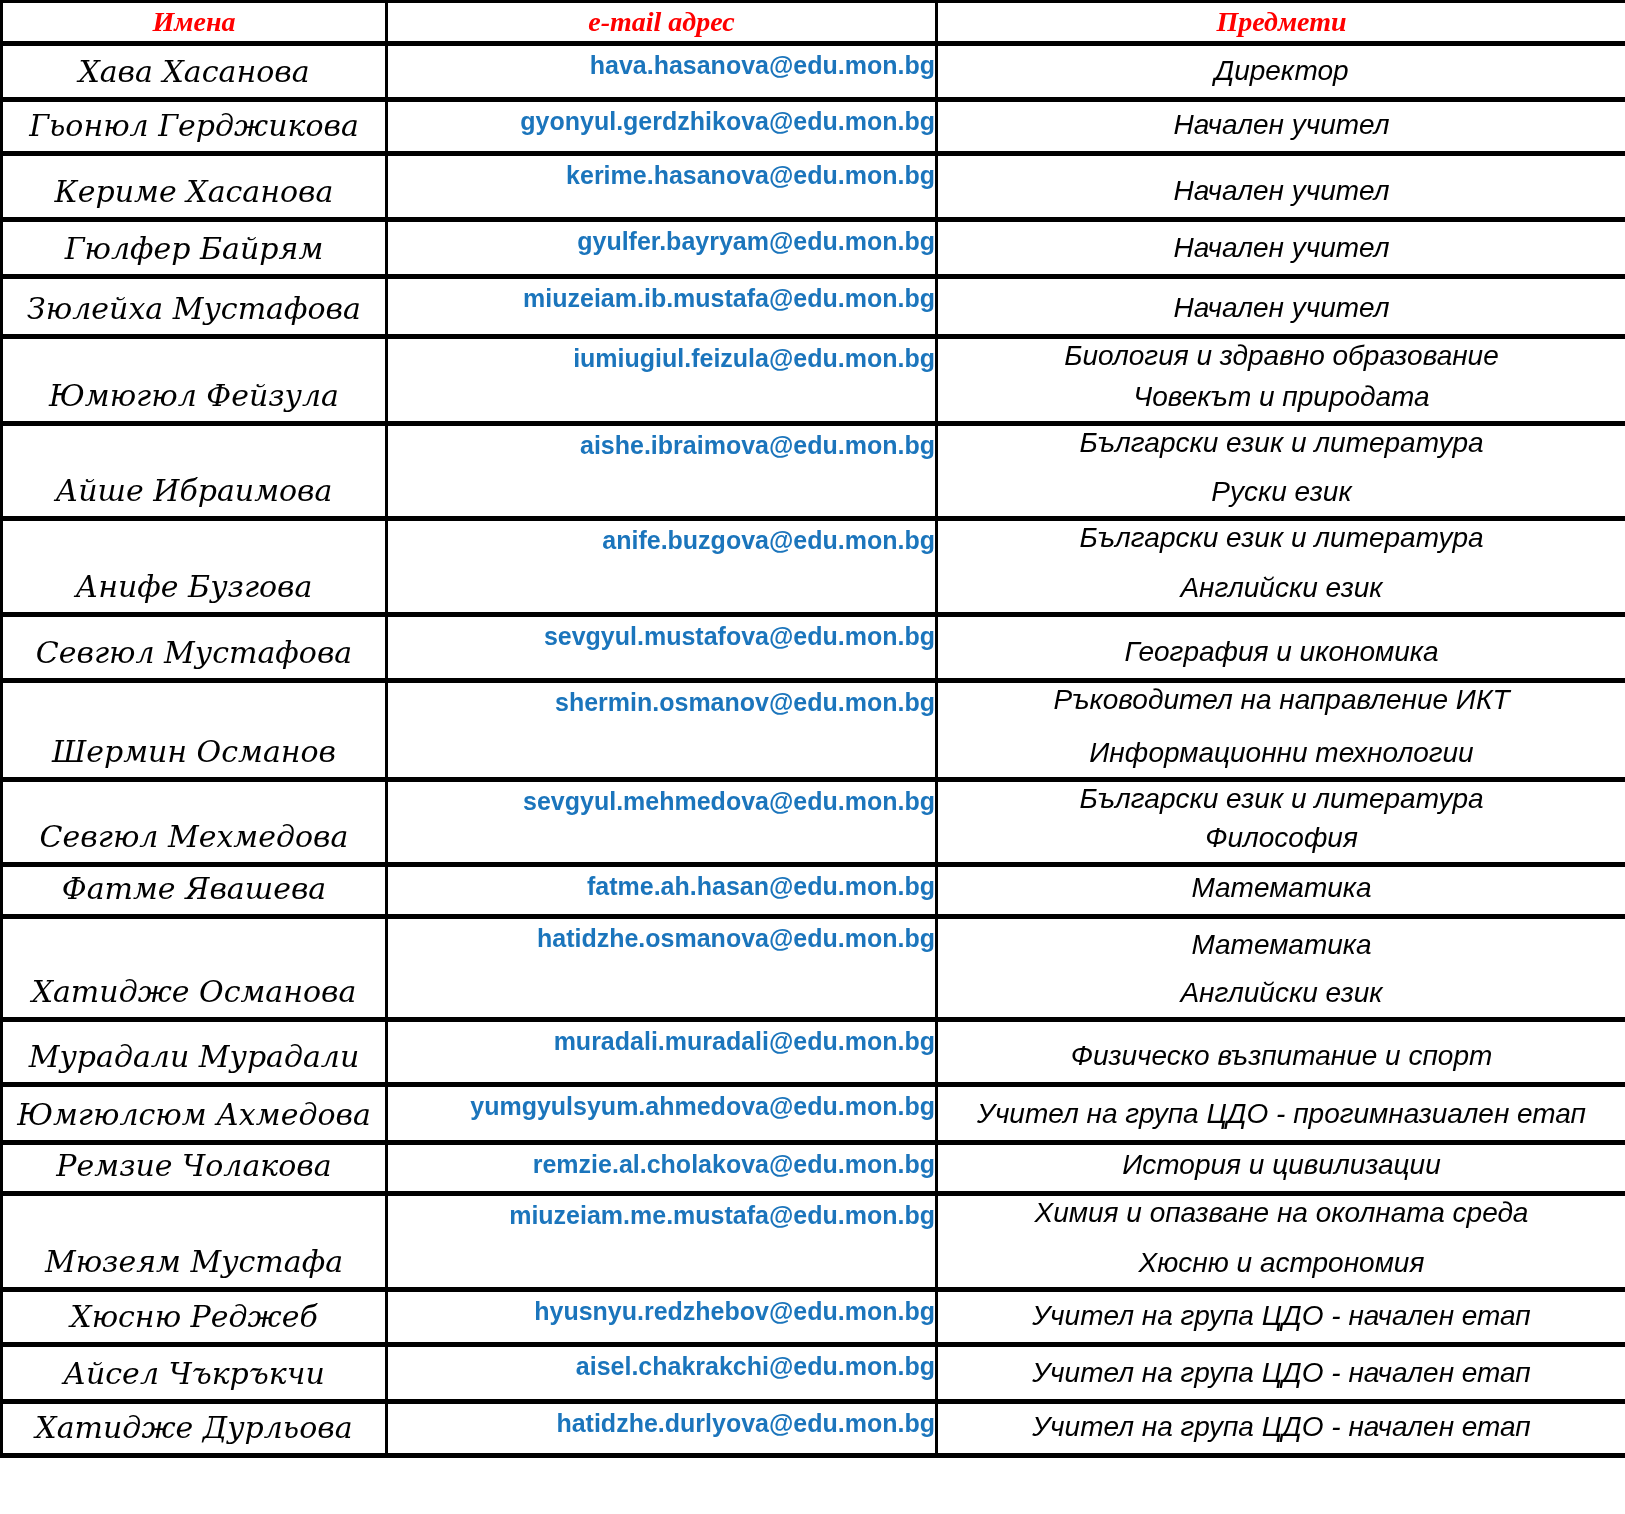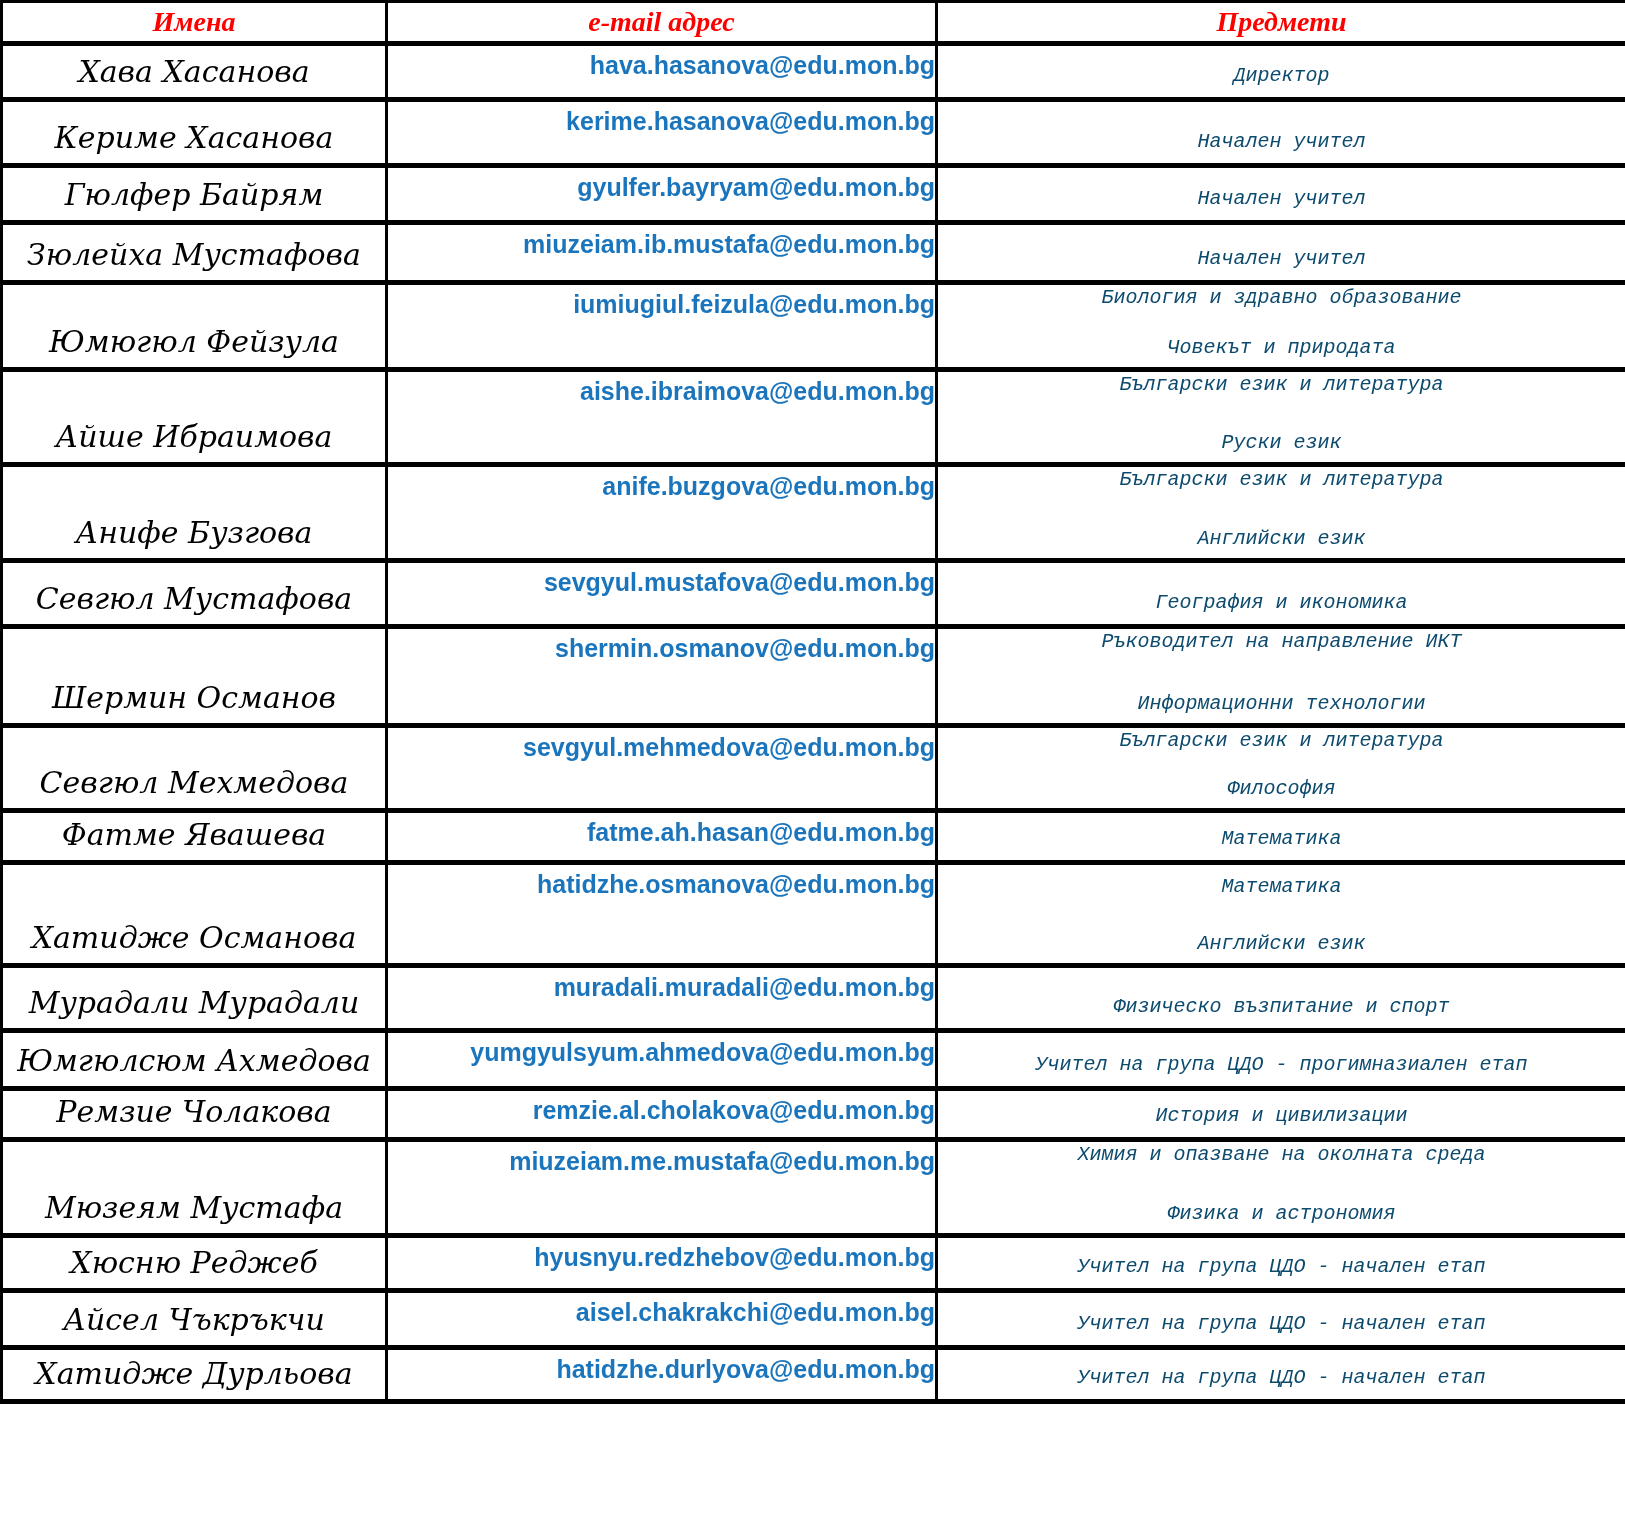--- a/index.html
+++ b/index.html
@@ -73,24 +73,24 @@
     position: absolute;
     left: 0; right: 0; top: 0; bottom: 0;
     display: flex;
     flex-direction: column;
     justify-content: space-between;
     align-items: center;
     padding: 1px 6px 8px 6px;
     box-sizing: border-box;
   }
   .subj-text {
-    font-family: Liberation Mono, monospace;
+    font-family: Liberation Sans, sans-serif;
     font-style: italic;
-    font-size: 20px;
-    color: #0c4a6e;
+    font-size: 28px;
+    color: #000000;
     white-space: nowrap;
   }
 </style>
 </head>
 <body>
 
 <table class="staff">
   <colgroup>
       <col class="c-name">
       <col class="c-email">
@@ -104,20 +104,25 @@
     </tr>
   </thead>
   <tbody>
 
     <tr style="height:56px">
       <td class="name-cell"><span class="name-text">Хава Хасанова</span></td>
       <td class="email-cell"><span class="email-text">hava.hasanova@edu.mon.bg</span></td>
       <td class="subj-cell one"><span class="subj-text">Директор</span></td>
     </tr>
 
+    <tr style="height:54px">
+      <td class="name-cell"><span class="name-text">Гьонюл Герджикова</span></td>
+      <td class="email-cell"><span class="email-text">gyonyul.gerdzhikova@edu.mon.bg</span></td>
+      <td class="subj-cell one"><span class="subj-text">Начален учител</span></td>
+    </tr>
 
     <tr style="height:66px">
       <td class="name-cell"><span class="name-text">Кериме Хасанова</span></td>
       <td class="email-cell"><span class="email-text">kerime.hasanova@edu.mon.bg</span></td>
       <td class="subj-cell one"><span class="subj-text">Начален учител</span></td>
     </tr>
 
     <tr style="height:57px">
       <td class="name-cell"><span class="name-text">Гюлфер Байрям</span></td>
       <td class="email-cell"><span class="email-text">gyulfer.bayryam@edu.mon.bg</span></td>
@@ -226,21 +231,21 @@
       <td class="email-cell"><span class="email-text">remzie.al.cholakova@edu.mon.bg</span></td>
       <td class="subj-cell one"><span class="subj-text">История и цивилизации</span></td>
     </tr>
 
     <tr style="height:96px">
       <td class="name-cell"><span class="name-text">Мюзеям Мустафа</span></td>
       <td class="email-cell"><span class="email-text">miuzeiam.me.mustafa@edu.mon.bg</span></td>
       <td class="subj-cell two">
           <div class="subj-wrap">
         <span class="subj-text">Химия и опазване на околната среда</span>
-        <span class="subj-text">Физика и астрономия</span>
+        <span class="subj-text">Хюсню и астрономия</span>
       </div>
         </td>
     </tr>
 
     <tr style="height:55px">
       <td class="name-cell"><span class="name-text">Хюсню Реджеб</span></td>
       <td class="email-cell"><span class="email-text">hyusnyu.redzhebov@edu.mon.bg</span></td>
       <td class="subj-cell one"><span class="subj-text">Учител на група ЦДО - начален етап</span></td>
     </tr>
 

